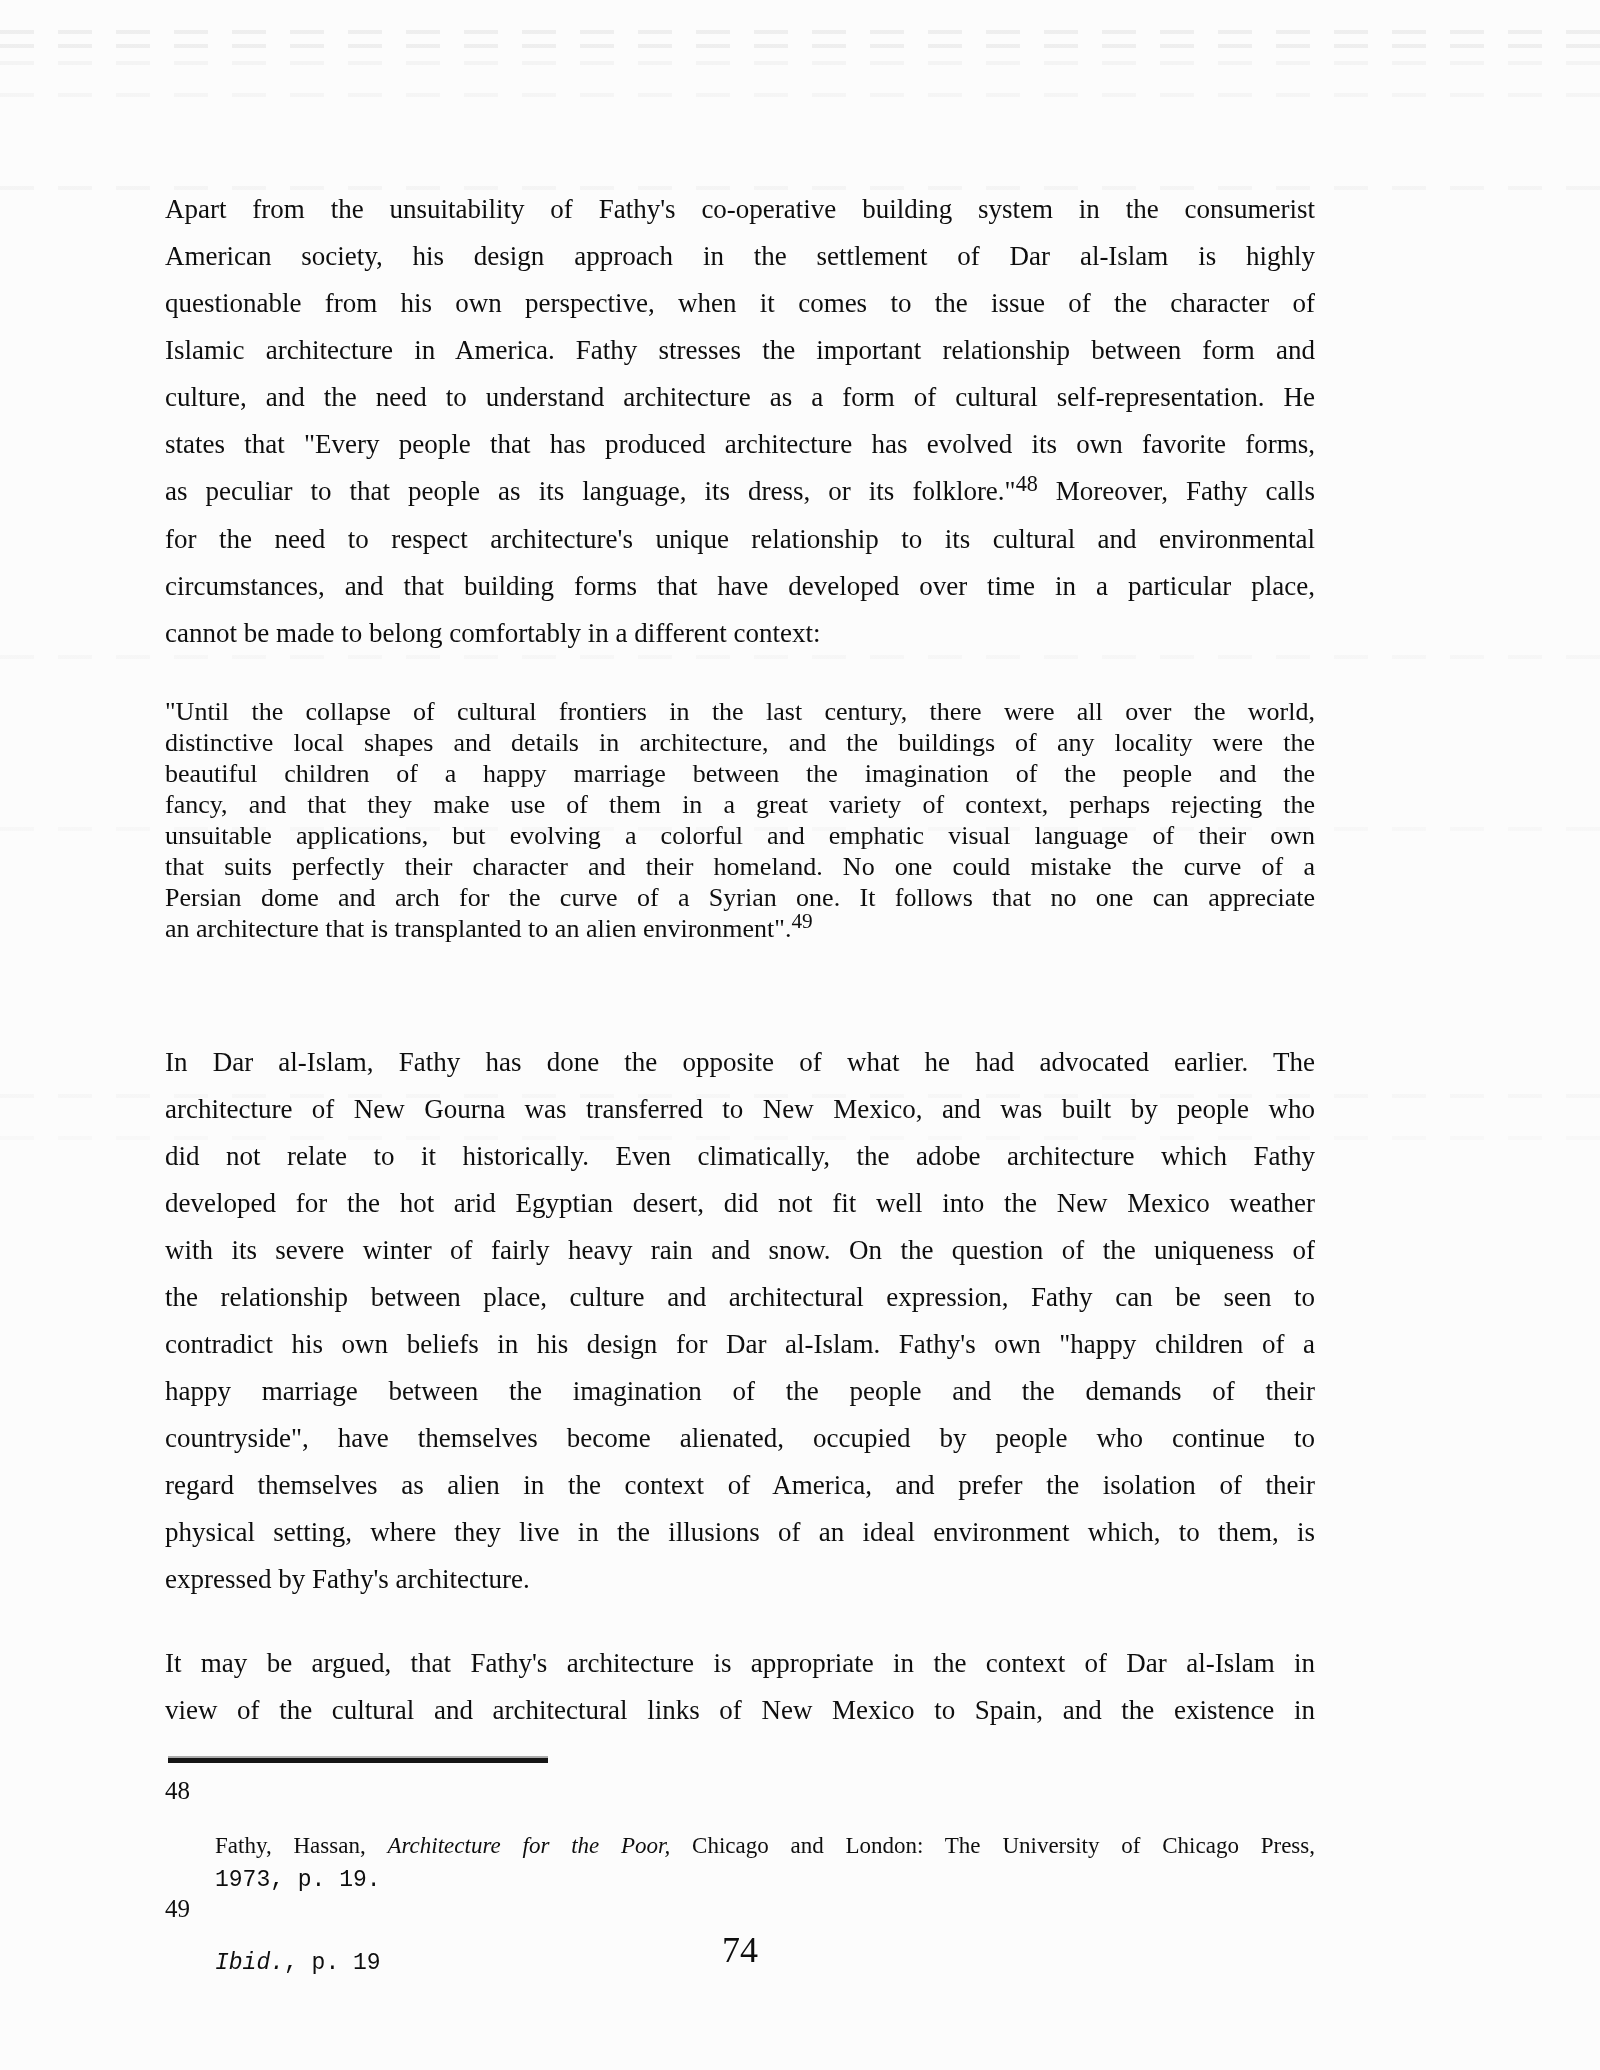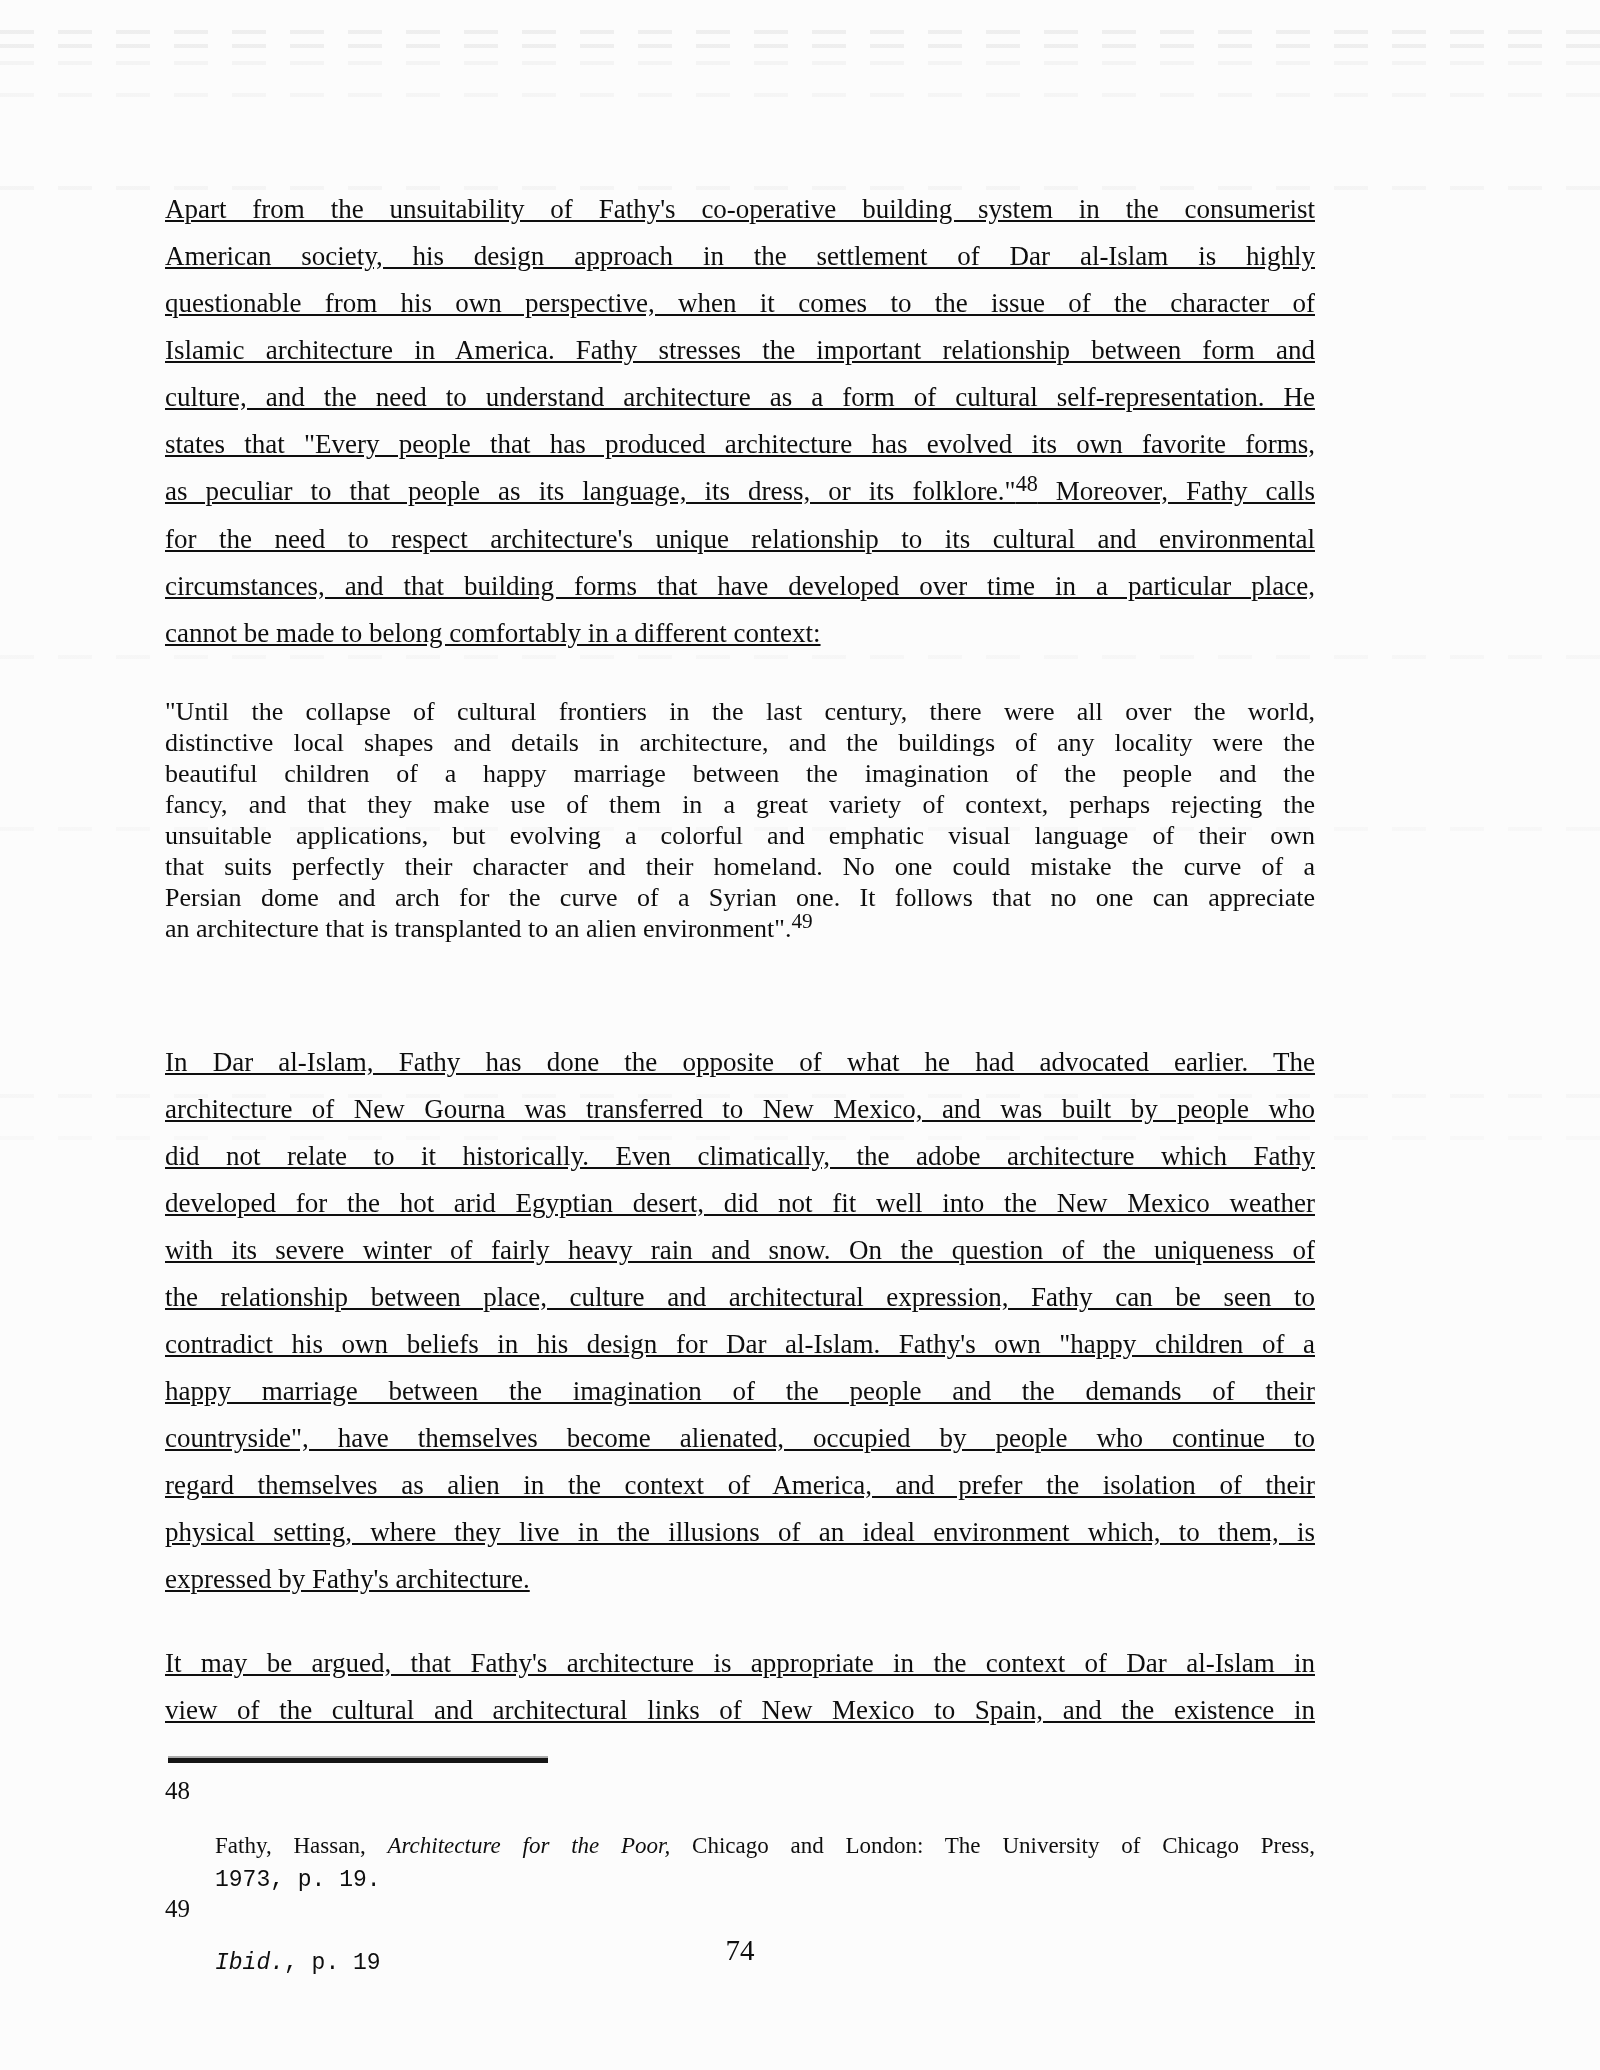--- a/index.html
+++ b/index.html
@@ -14,41 +14,41 @@
   }
   
   .band {
     position: absolute;
     left: 0;
     width: 1600px;
     height: 4px;
     background: repeating-linear-gradient(90deg, rgba(120,120,120,0.10) 0 34px, rgba(0,0,0,0) 34px 58px);
   }
   .textblock { position: absolute; left: 165px; width: 1150px; }
-  .p-main  { font-size: 27px; line-height: 47px; text-decoration: underline; }
+  .p-main  { font-size: 27px; line-height: 47px; }
   .p-quote { font-size: 26px; line-height: 31px; }
   .tline { text-align: justify; text-align-last: justify; }
   .para .tline:last-child { text-align-last: left; }
   .para.just-last .tline:last-child { text-align-last: justify; }
   .sup { font-size: 0.82em; position: relative; top: -9px; }
   .ital { font-style: italic; }
   .fn-rule {
     position: absolute; left: 168px; top: 1758px;
     width: 380px; height: 5px; background: #151515;
     box-shadow: 0 -2px 0 rgba(20,20,20,0.35);
   }
   .footnotes { position: absolute; left: 165px; top: 1780px; width: 1150px; font-size: 23px; line-height: 35px; }
   .fn { display: flex; align-items: flex-start; }
   .fnmark { width: 50px; flex: 0 0 50px; font-size: 25px; position: relative; top: -7px; }
   .fnbody { flex: 1 1 auto; min-width: 0; margin-top: 48px; }
   .fnbody .tline { text-align: justify; text-align-last: justify; }
   .fnbody .tline:last-child { text-align-last: left; font-family: Liberation Mono, monospace; }
   .pageno {
     position: absolute; left: 165px; top: 1928px; width: 1150px;
-    text-align: center; font-size: 29px; line-height: 44px;
+    text-align: center; font-size: 36px; line-height: 44px;
   }
 </style>
 </head>
 <body>
 
 <div class="page">
 
   <div class="band" style="top:30px;"></div>
   <div class="band" style="top:44px;"></div>
   <div class="band" style="top:61px; opacity:0.6;"></div>

